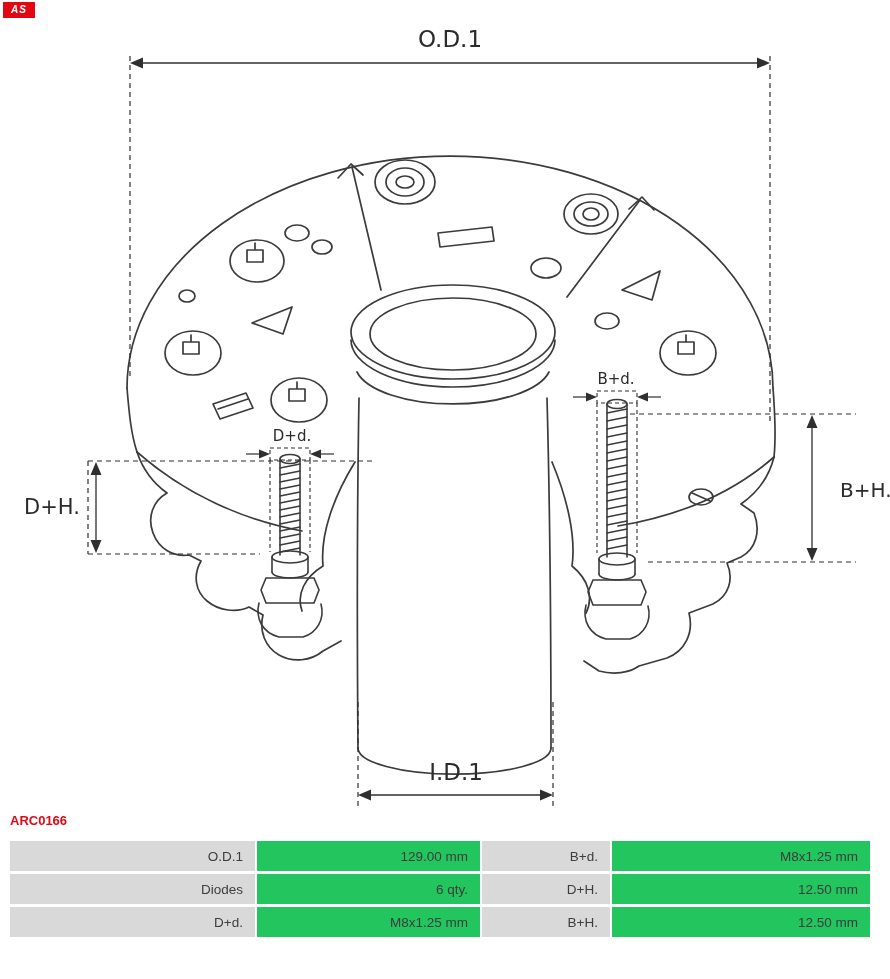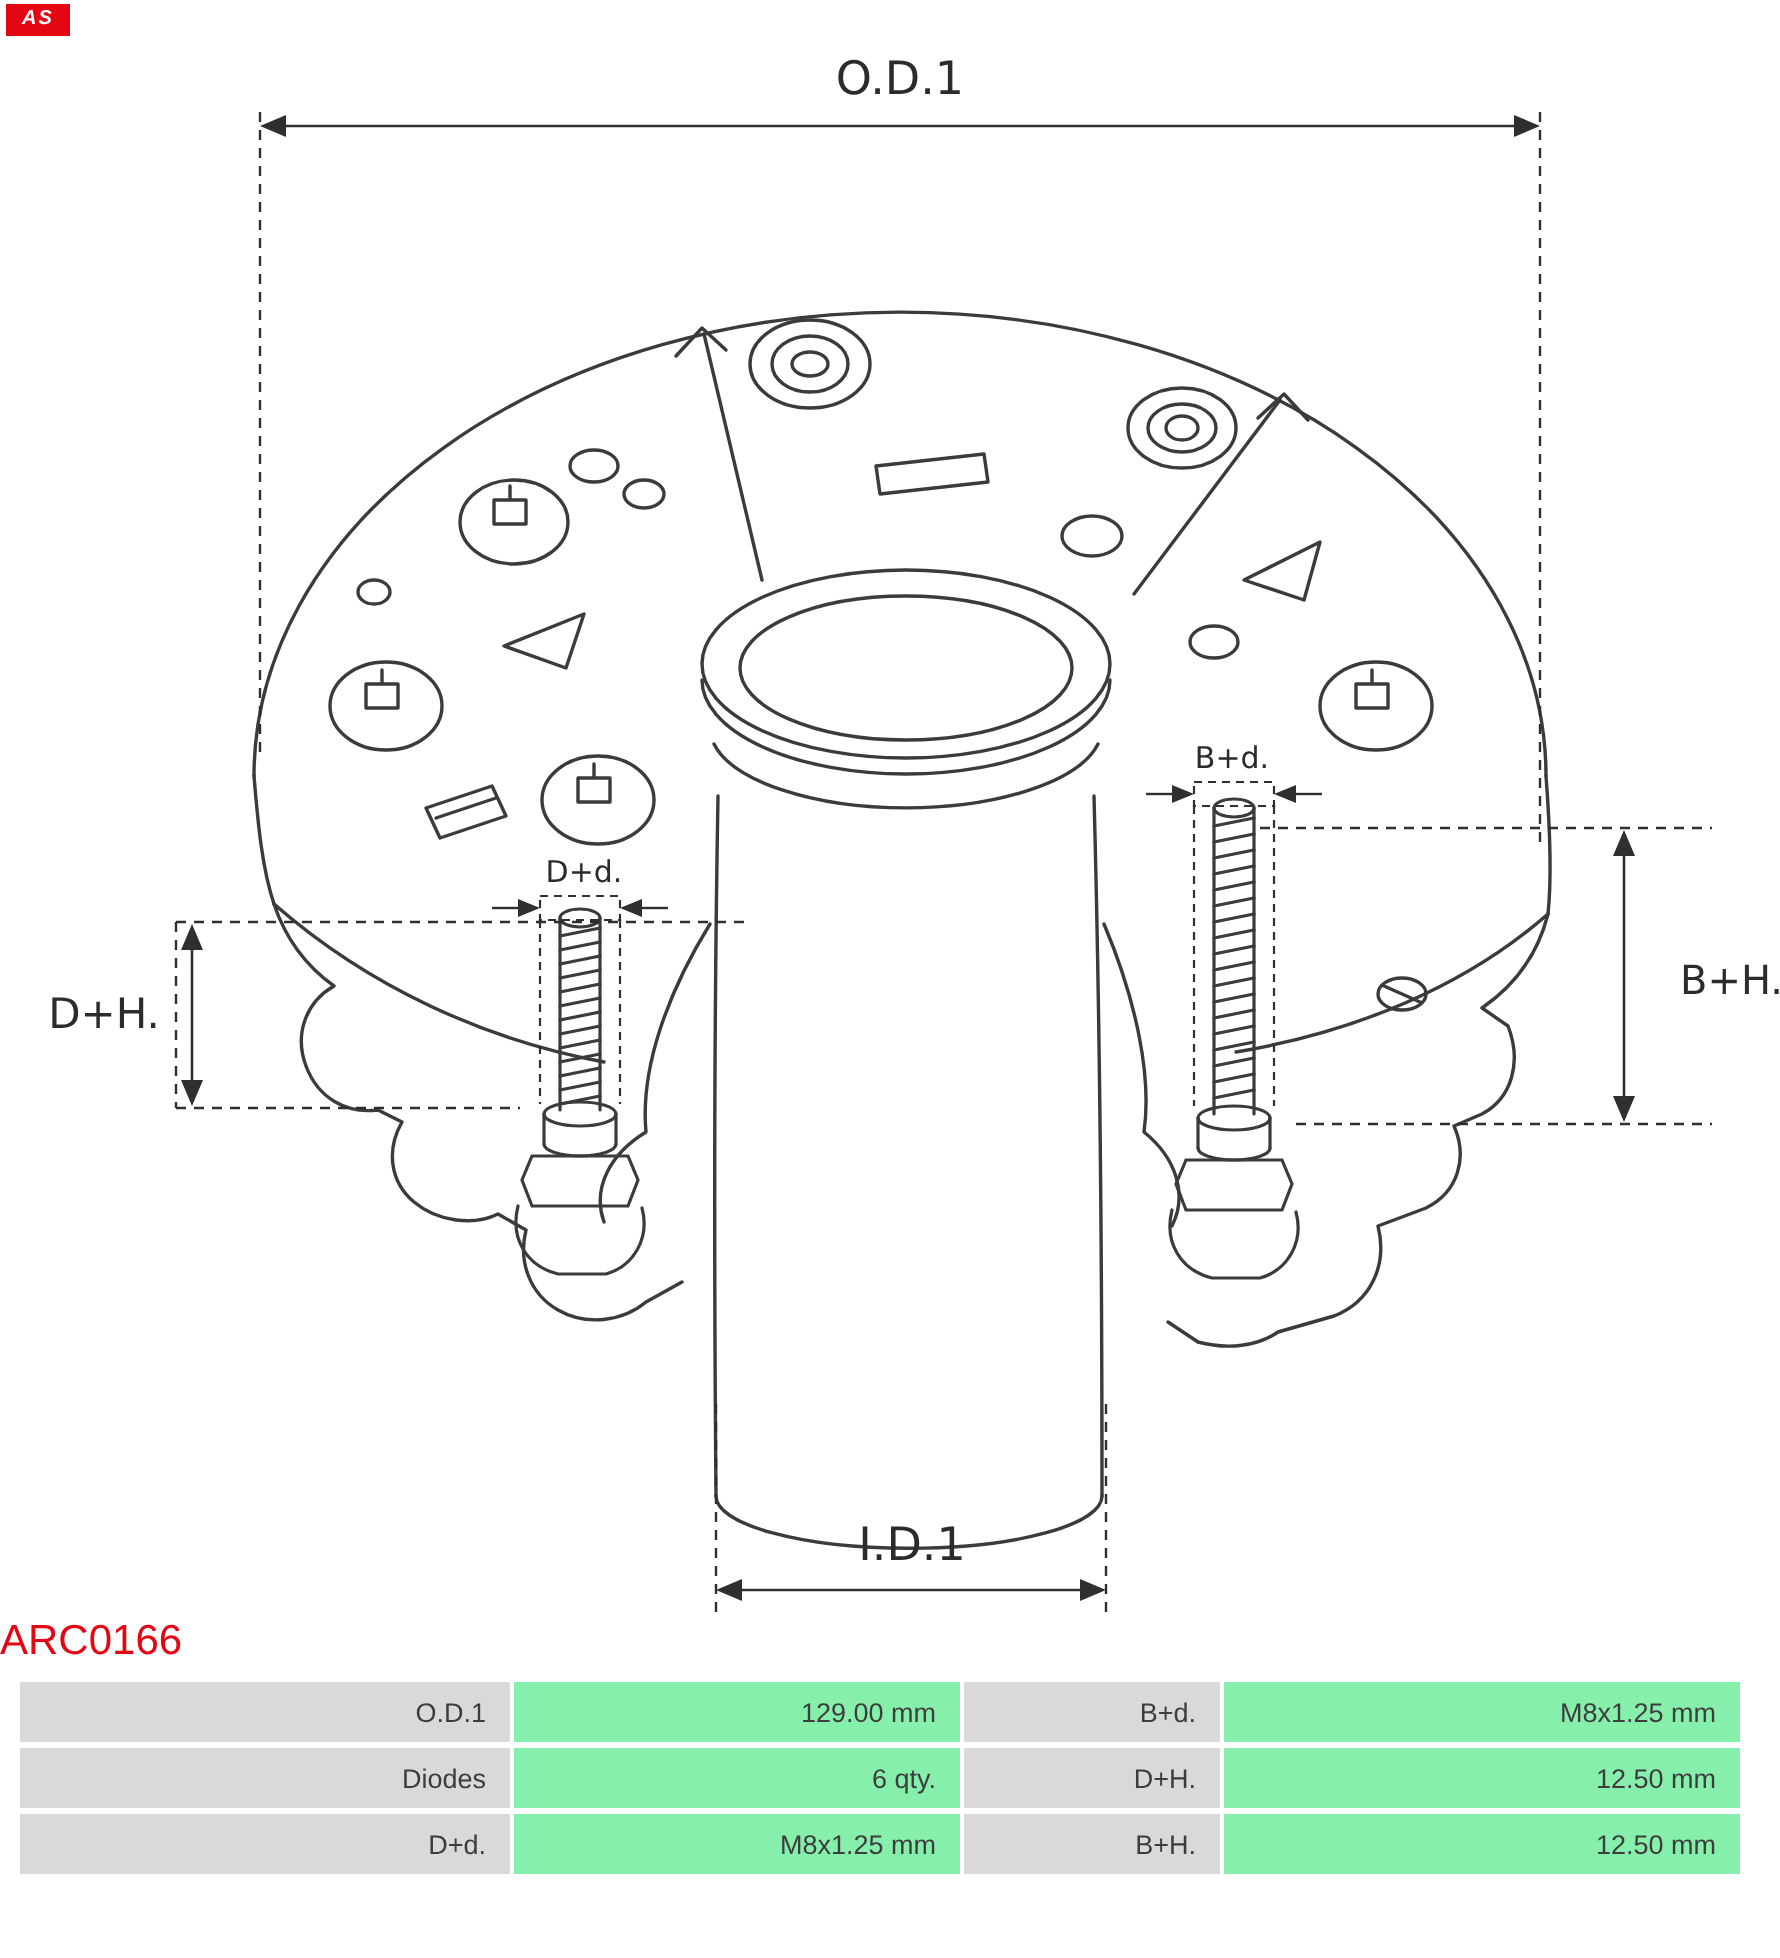--- a/index.html
+++ b/index.html
@@ -9,34 +9,34 @@
   }
   .logo{
     position:absolute;top:2px;left:3px;background:var(--accent-red,#e30613);
     color:#fff;font-size:10px;font-weight:bold;font-style:italic;
     padding:2px 8px;letter-spacing:1px;line-height:12px;text-align:center;
   }
   .diagram-wrap{position:absolute;top:0;left:0;width:890px;height:810px;}
   svg{display:block;}
   svg text{font-family:"DejaVu Sans",sans-serif;fill:#2b2b2b;}
   .part-number{
-    position:absolute;top:809px;left:0;height:24px;line-height:24px;
-    color:var(--accent-red,#d9261c);font-size:21px;font-weight:400;
+    position:absolute;top:809px;left:10px;height:24px;line-height:24px;
+    color:var(--accent-red,#d9261c);font-size:13px;font-weight:700;
   }
   .spec-table{
     position:absolute;top:841px;left:10px;width:858px;
     display:grid;grid-template-columns:245px 223px 128px 258px;
     gap:3px 2px;
   }
   .cell{
     height:30px;display:flex;align-items:center;justify-content:flex-end;
     padding-right:12px;box-sizing:border-box;font-size:13.5px;color:#3d3d3d;
   }
   .cell.label{background:#d9d9d9;}
-  .cell.value{background:#86efac;}
+  .cell.value{background:#22c55e;}
   .cell.empty{background:transparent;}
 </style>
 </head>
 <body>
 
 <div class="logo">AS</div>
 
 <div class="diagram-wrap">
 <svg width="890" height="810" viewBox="0 0 890 810">
 

